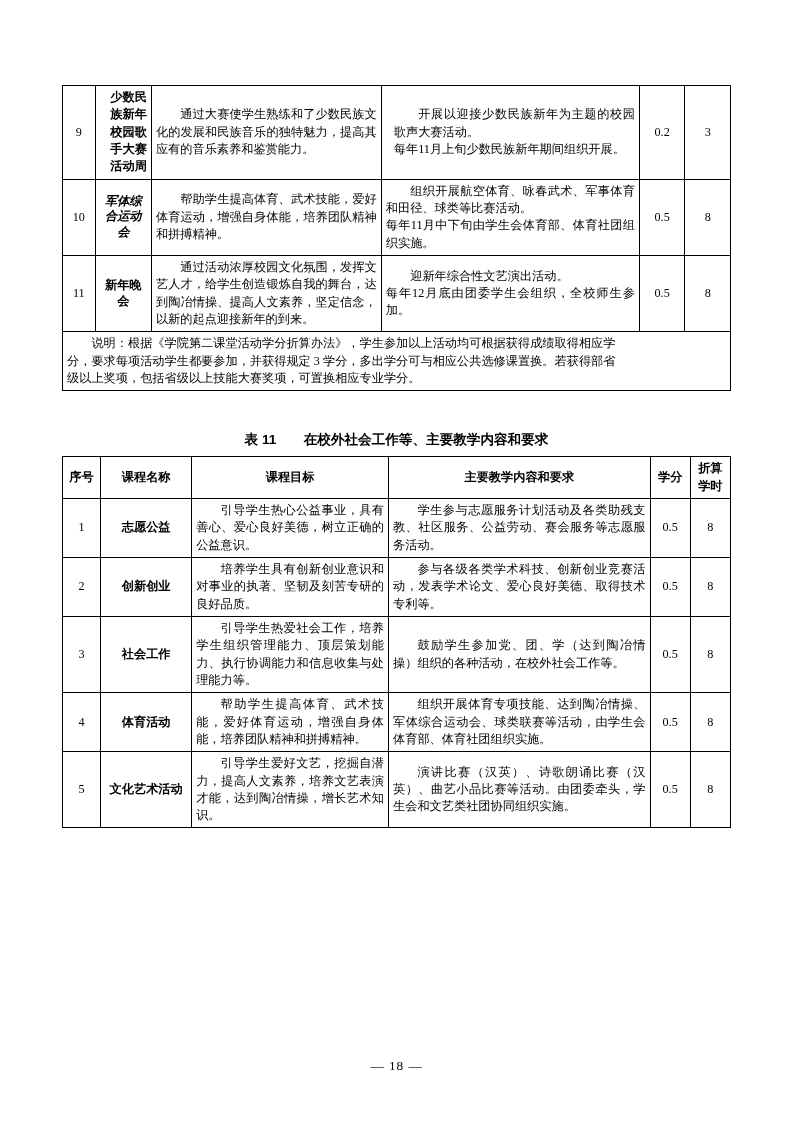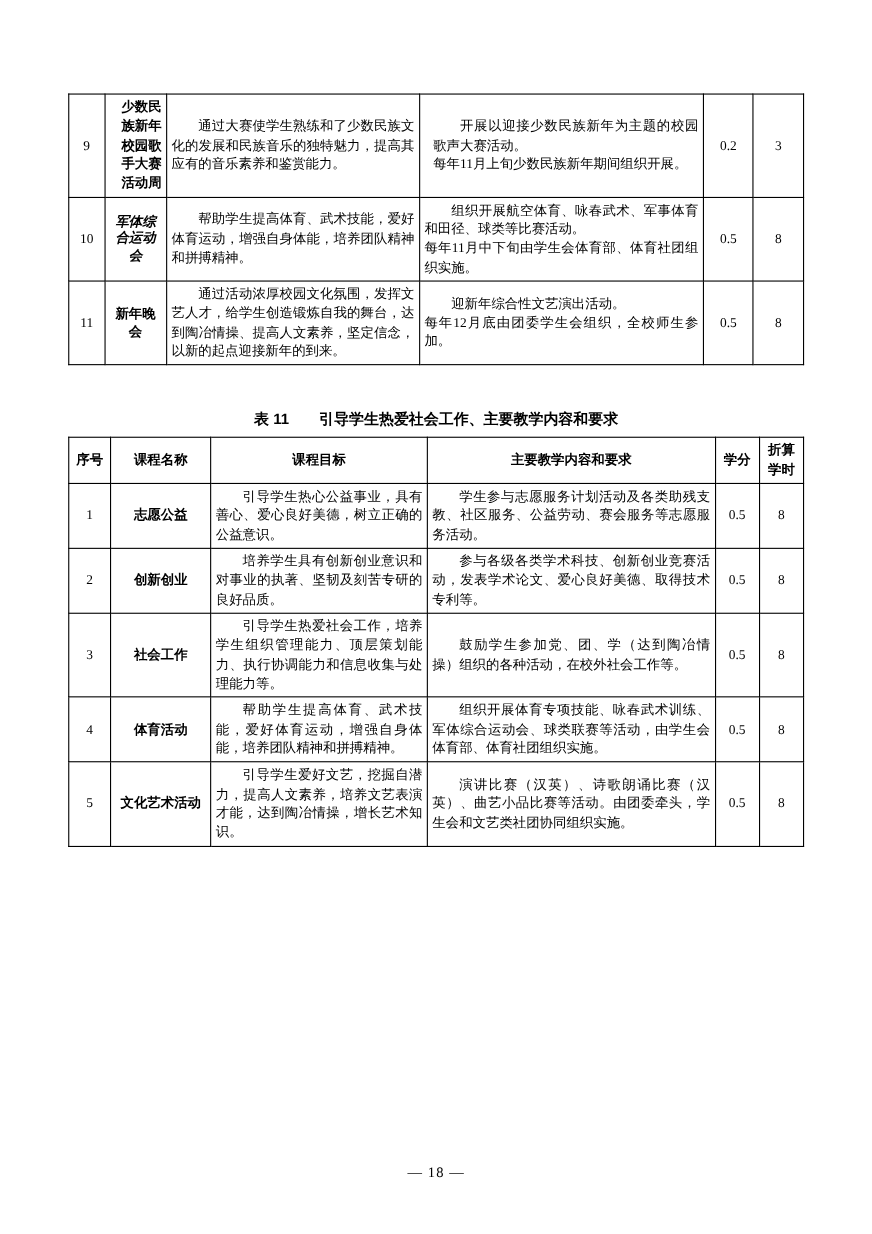--- a/index.html
+++ b/index.html
@@ -136,26 +136,33 @@
       </tr>
       <tr>
         <td class="c-center">11</td>
         <td class="nm" style="line-height:1.3;">新年晚会</td>
         <td class="c-just indent">通过活动浓厚校园文化氛围，发挥文艺人才，给学生创造锻炼自我的舞台，达到陶冶情操、提高人文素养，坚定信念，以新的起点迎接新年的到来。</td>
         <td class="c-just" style="white-space:pre-line;text-indent:2em;">迎新年综合性文艺演出活动。
 每年12月底由团委学生会组织，全校师生参加。</td>
         <td class="c-center">0.5</td>
         <td class="c-center">8</td>
       </tr>
+      <tr>
+        <td class="note-cell" colspan="6">
+          <div class="ln1">说明：根据《学院第二课堂活动学分折算办法》，学生参加以上活动均可根据获得成绩取得相应学</div>
+          <div>分，要求每项活动学生都要参加，并获得规定 3 学分，多出学分可与相应公共选修课置换。若获得部省</div>
+          <div>级以上奖项，包括省级以上技能大赛奖项，可置换相应专业学分。</div>
+        </td>
+      </tr>
     </tbody>
   </table>
 
   <div class="tbl-title">
     <span class="num">表 11</span>
-    &nbsp;&nbsp;<span>引导学生热爱社会工作、主要教学内容和要求</span>
+    &nbsp;&nbsp;<span>在校外社会工作等、主要教学内容和要求</span>
   </div>
 
   <table class="tbl t2">
     <colgroup>
       <col class="d0">
         <col class="d1">
         <col class="d2">
         <col class="d3">
         <col class="d4">
         <col class="d5">
@@ -192,21 +199,21 @@
         <td class="nm">社会工作</td>
         <td class="c-just indent">引导学生热爱社会工作，培养学生组织管理能力、顶层策划能力、执行协调能力和信息收集与处理能力等。</td>
         <td class="c-just indent">鼓励学生参加党、团、学（达到陶冶情操）组织的各种活动，在校外社会工作等。</td>
         <td class="c-center">0.5</td>
         <td class="c-center">8</td>
       </tr>
       <tr>
         <td class="c-center">4</td>
         <td class="nm">体育活动</td>
         <td class="c-just indent">帮助学生提高体育、武术技能，爱好体育运动，增强自身体能，培养团队精神和拼搏精神。</td>
-        <td class="c-just indent">组织开展体育专项技能、咏春武术训练、军体综合运动会、球类联赛等活动，由学生会体育部、体育社团组织实施。</td>
+        <td class="c-just indent">组织开展体育专项技能、达到陶冶情操、军体综合运动会、球类联赛等活动，由学生会体育部、体育社团组织实施。</td>
         <td class="c-center">0.5</td>
         <td class="c-center">8</td>
       </tr>
       <tr>
         <td class="c-center">5</td>
         <td class="nm" style="line-height:1.3;">文化艺术活动</td>
         <td class="c-just indent">引导学生爱好文艺，挖掘自潜力，提高人文素养，培养文艺表演才能，达到陶冶情操，增长艺术知识。</td>
         <td class="c-just indent">演讲比赛（汉英）、诗歌朗诵比赛（汉英）、曲艺小品比赛等活动。由团委牵头，学生会和文艺类社团协同组织实施。</td>
         <td class="c-center">0.5</td>
         <td class="c-center">8</td>

